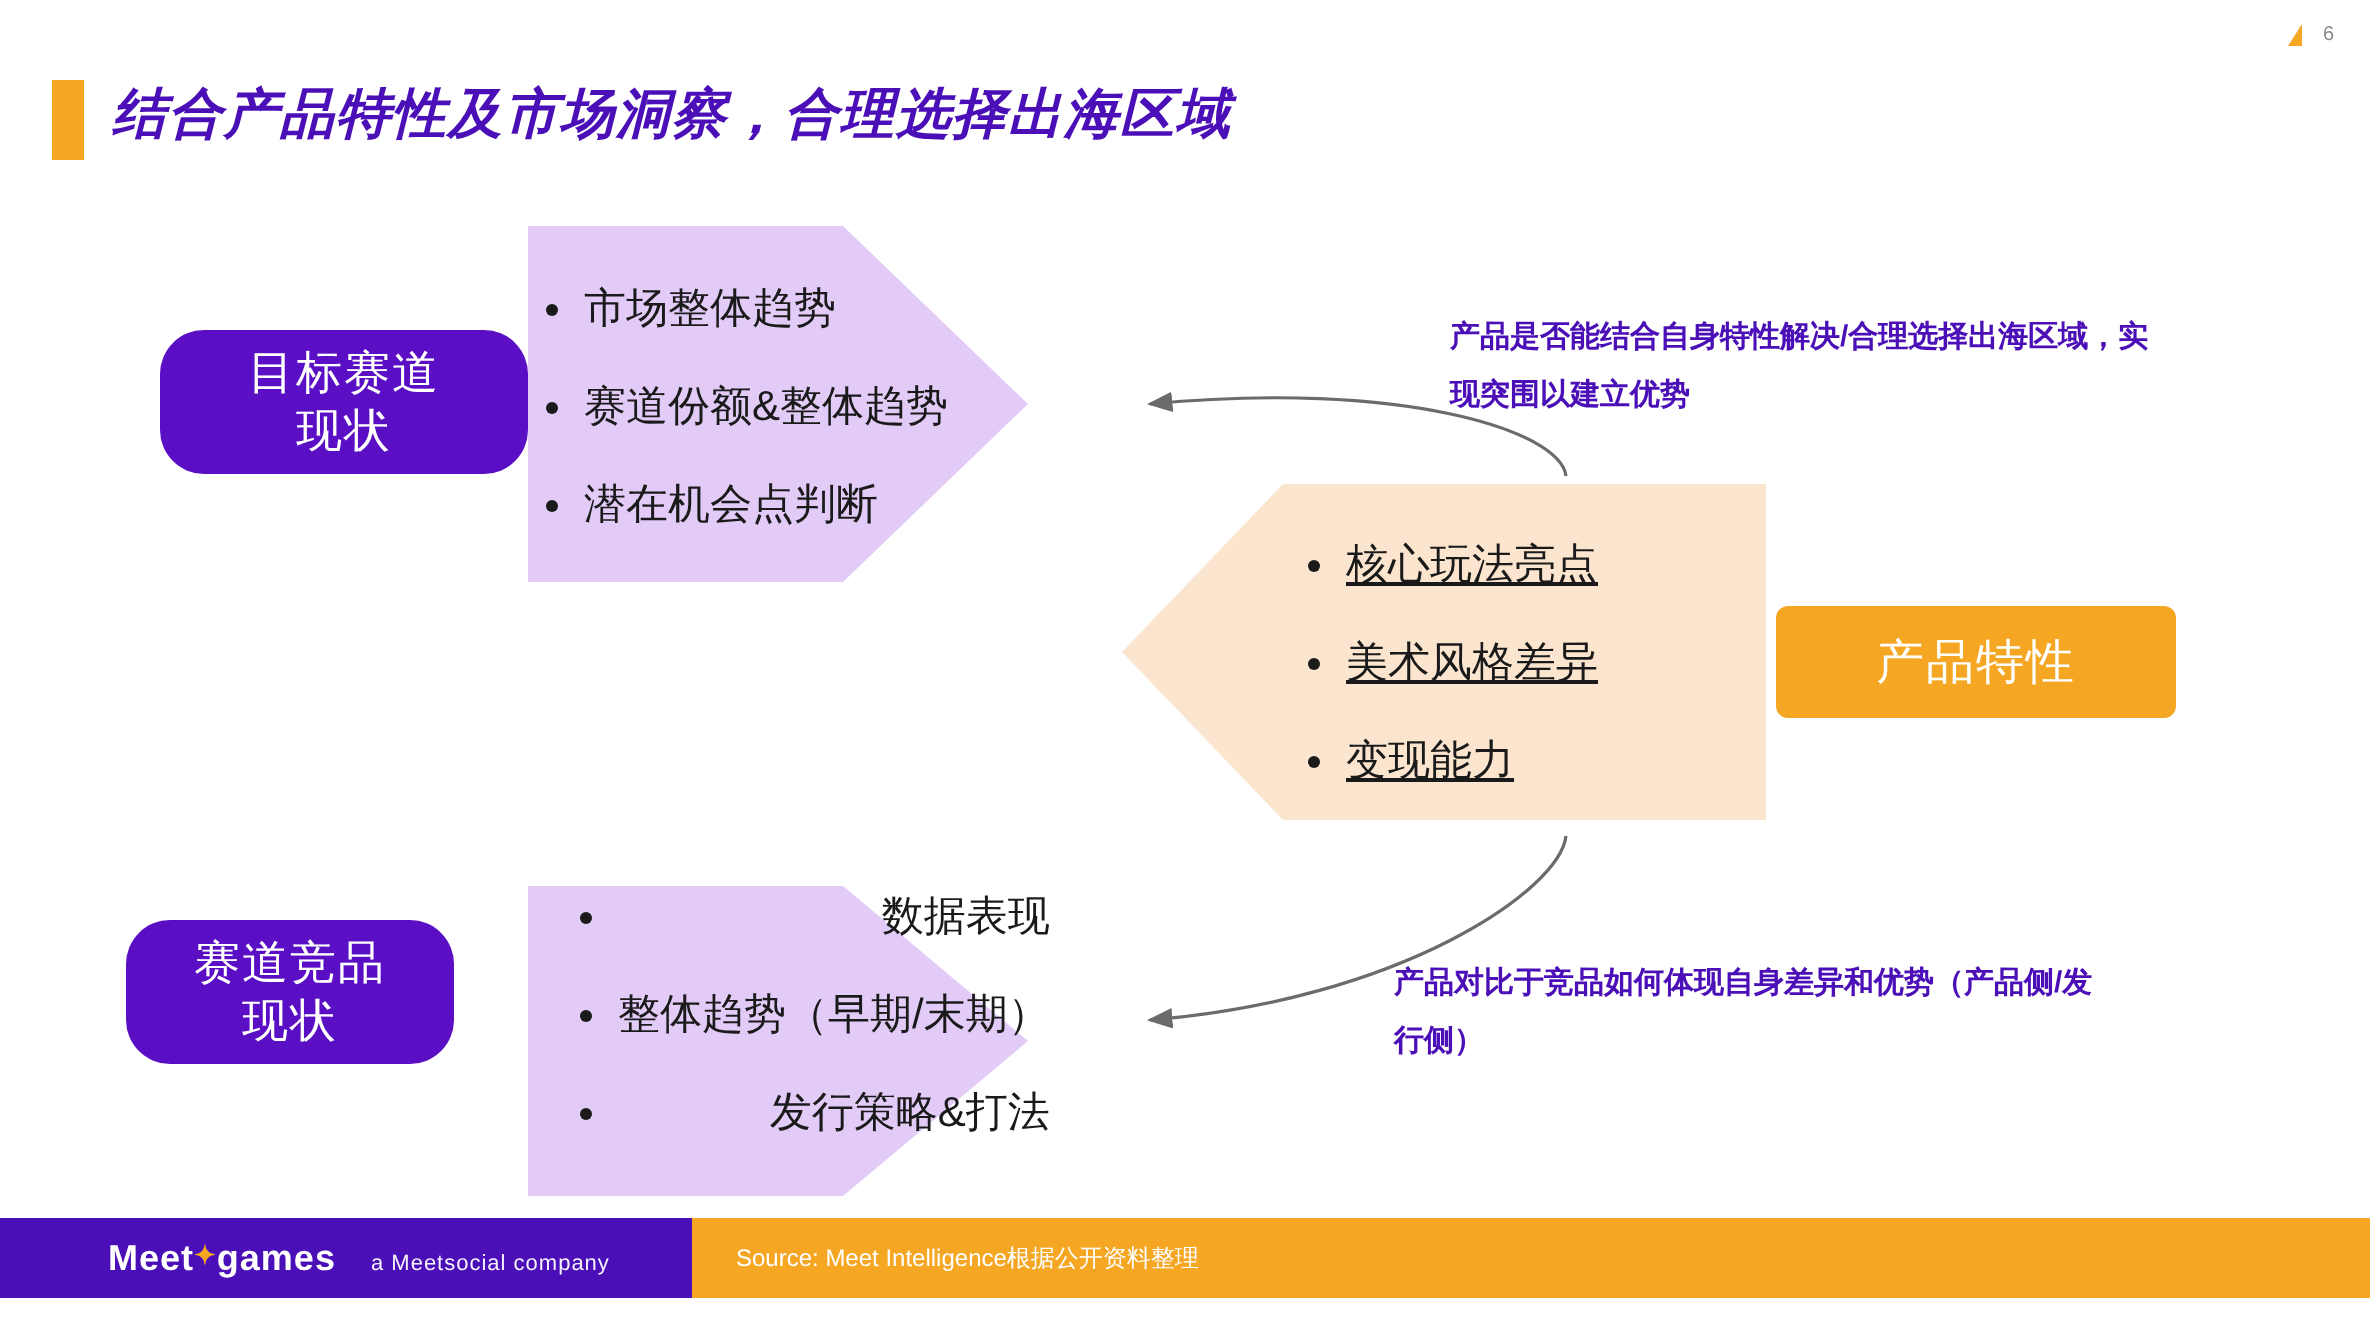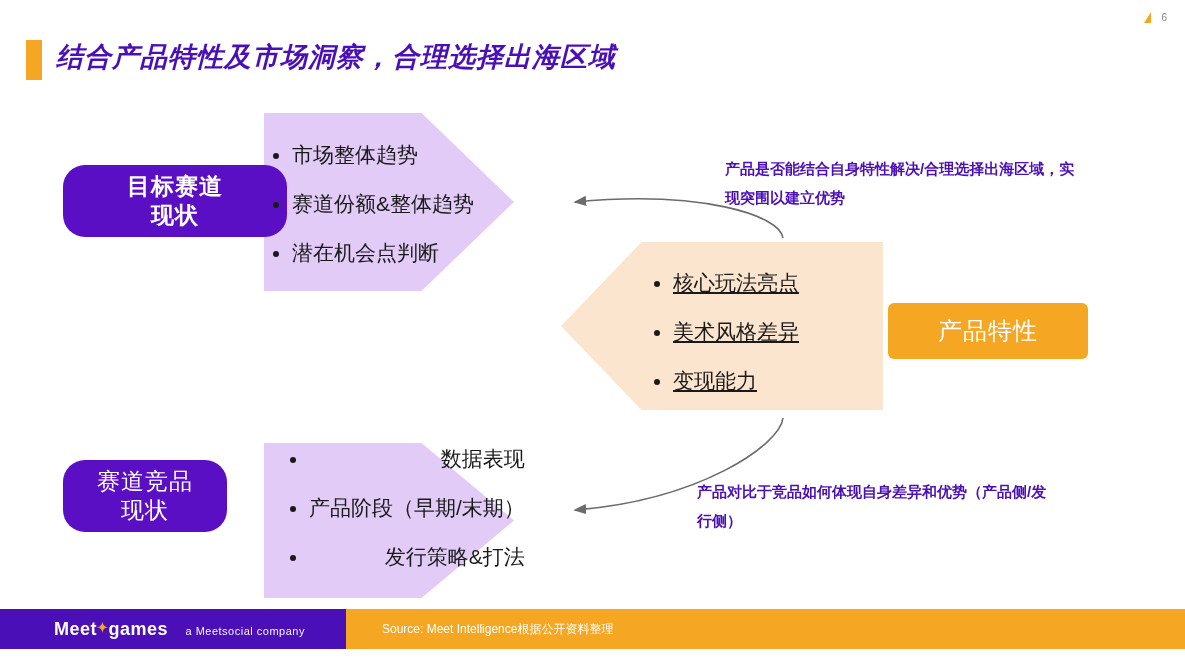--- a/index.html
+++ b/index.html
@@ -65,21 +65,21 @@
     border-radius: 22px;
     color: #ffffff;
     display: flex;
     align-items: center;
     justify-content: center;
     text-align: center;
     font-size: 23px;
     line-height: 1.25;
     letter-spacing: 1px;
   }
-  .pill-top { left: 63px; top: 165px; width: 224px; height: 72px; font-weight: bold; }
+  .pill-top { left: 80px; top: 165px; width: 184px; height: 72px; }
   .pill-bottom { left: 63px; top: 460px; width: 164px; height: 72px; }
 
   
   .arrow-lp {
     position: absolute;
     background: #e2cbf7;
   }
   .arrow-top {
     left: 264px; top: 113px; width: 250px; height: 178px;
     clip-path: polygon(0 0, 63% 0, 63% 0, 100% 50%, 63% 100%, 0 100%);
@@ -198,21 +198,21 @@
   .brand-sub {
     color: #ffffff;
     font-size: 11px;
     margin-left: 12px;
     font-weight: normal;
     opacity: .95;
   }
   .source {
     color: #ffffff;
     font-size: 12px;
-    margin-left: 36px;
+    margin-left: 22px;
   }
 </style>
 </head>
 <body>
 
 <div class="slide">
 
   <div class="page-num-mark"></div>
   <div class="page-num">6</div>
 
@@ -232,21 +232,21 @@
   </div>
 
   <ul class="plain arrow-list list-top">
     <li>市场整体趋势</li>
     <li>赛道份额&amp;整体趋势</li>
     <li>潜在机会点判断</li>
   </ul>
 
   <ul class="plain arrow-list list-bottom">
     <li>数据表现</li>
-    <li>产品阶段（早期/末期）</li>
+    <li>整体趋势（早期/末期）</li>
     <li>发行策略&amp;打法</li>
   </ul>
 
   <ul class="plain peach-list">
     <li>核心玩法亮点</li>
     <li>美术风格差异</li>
     <li>变现能力</li>
   </ul>
 
   <div class="orange-box">

